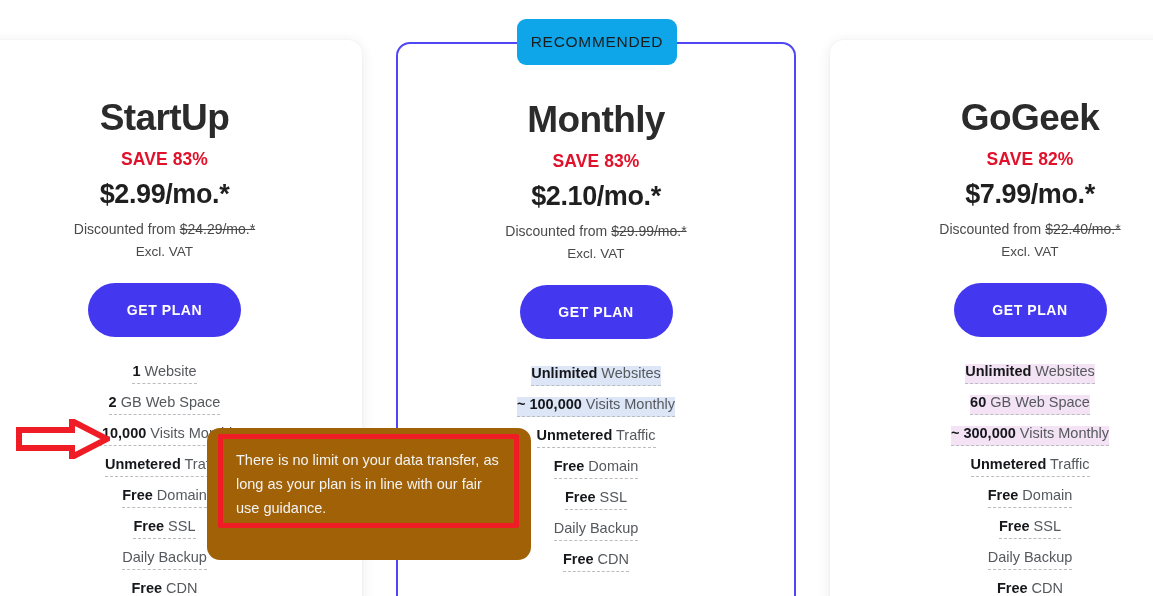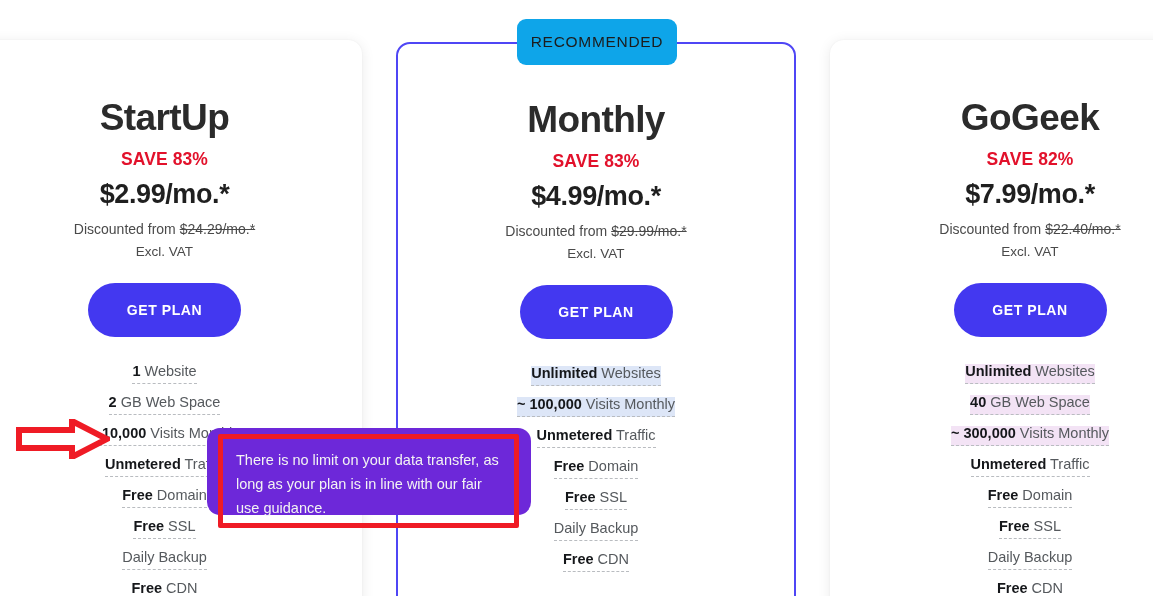--- a/index.html
+++ b/index.html
@@ -136,22 +136,22 @@
   .feat b { color: #15171a; font-weight: bold; }
   .features li.hl-blue .feat { background: #dde6f7; }
   .features li.hl-pink .feat { background: #f3e3f5; }
 
   
   #tooltip {
     position: absolute;
     left: 207px;
     top: 428px;
     width: 324px;
-    height: 87px;
-    background: #6d28d9;
+    height: 132px;
+    background: #a16207;
     border-radius: 13px;
     z-index: 20;
     padding-left: 36px;
   }
   #tooltip-border {
     position: absolute;
     left: 11px;
     top: 6px;
     width: 301px;
     height: 94px;
@@ -217,21 +217,21 @@
         </li>
         <li>
           <span class="feat"><b>Free</b> CDN</span>
         </li>
       </ul>
   </div>
 
   <div class="card featured" id="card-growbig">
     <div class="plan-name">Monthly</div>
     <div class="save">SAVE 83%</div>
-    <div class="price">$4.99/mo.*</div>
+    <div class="price">$2.10/mo.*</div>
     <div class="discount"><span>Discounted from </span><span class="old">$29.99/mo.*</span></div>
     <div class="vat">Excl. VAT</div>
     <div class="cta-wrap">
       <button class="cta">GET PLAN</button>
     </div>
     <ul class="features">
         <li class="hl-blue">
           <span class="feat"><b>Unlimited</b> Websites</span>
         </li>
         <li class="hl-blue">
@@ -262,21 +262,21 @@
     <div class="discount"><span>Discounted from </span><span class="old">$22.40/mo.*</span></div>
     <div class="vat">Excl. VAT</div>
     <div class="cta-wrap">
       <button class="cta">GET PLAN</button>
     </div>
     <ul class="features">
         <li class="hl-pink">
           <span class="feat"><b>Unlimited</b> Websites</span>
         </li>
         <li class="hl-pink">
-          <span class="feat"><b>40</b> GB Web Space</span>
+          <span class="feat"><b>60</b> GB Web Space</span>
         </li>
         <li class="hl-pink">
           <span class="feat"><b>~ 300,000</b> Visits Monthly</span>
         </li>
         <li>
           <span class="feat"><b>Unmetered</b> Traffic</span>
         </li>
         <li>
           <span class="feat"><b>Free</b> Domain</span>
         </li>

